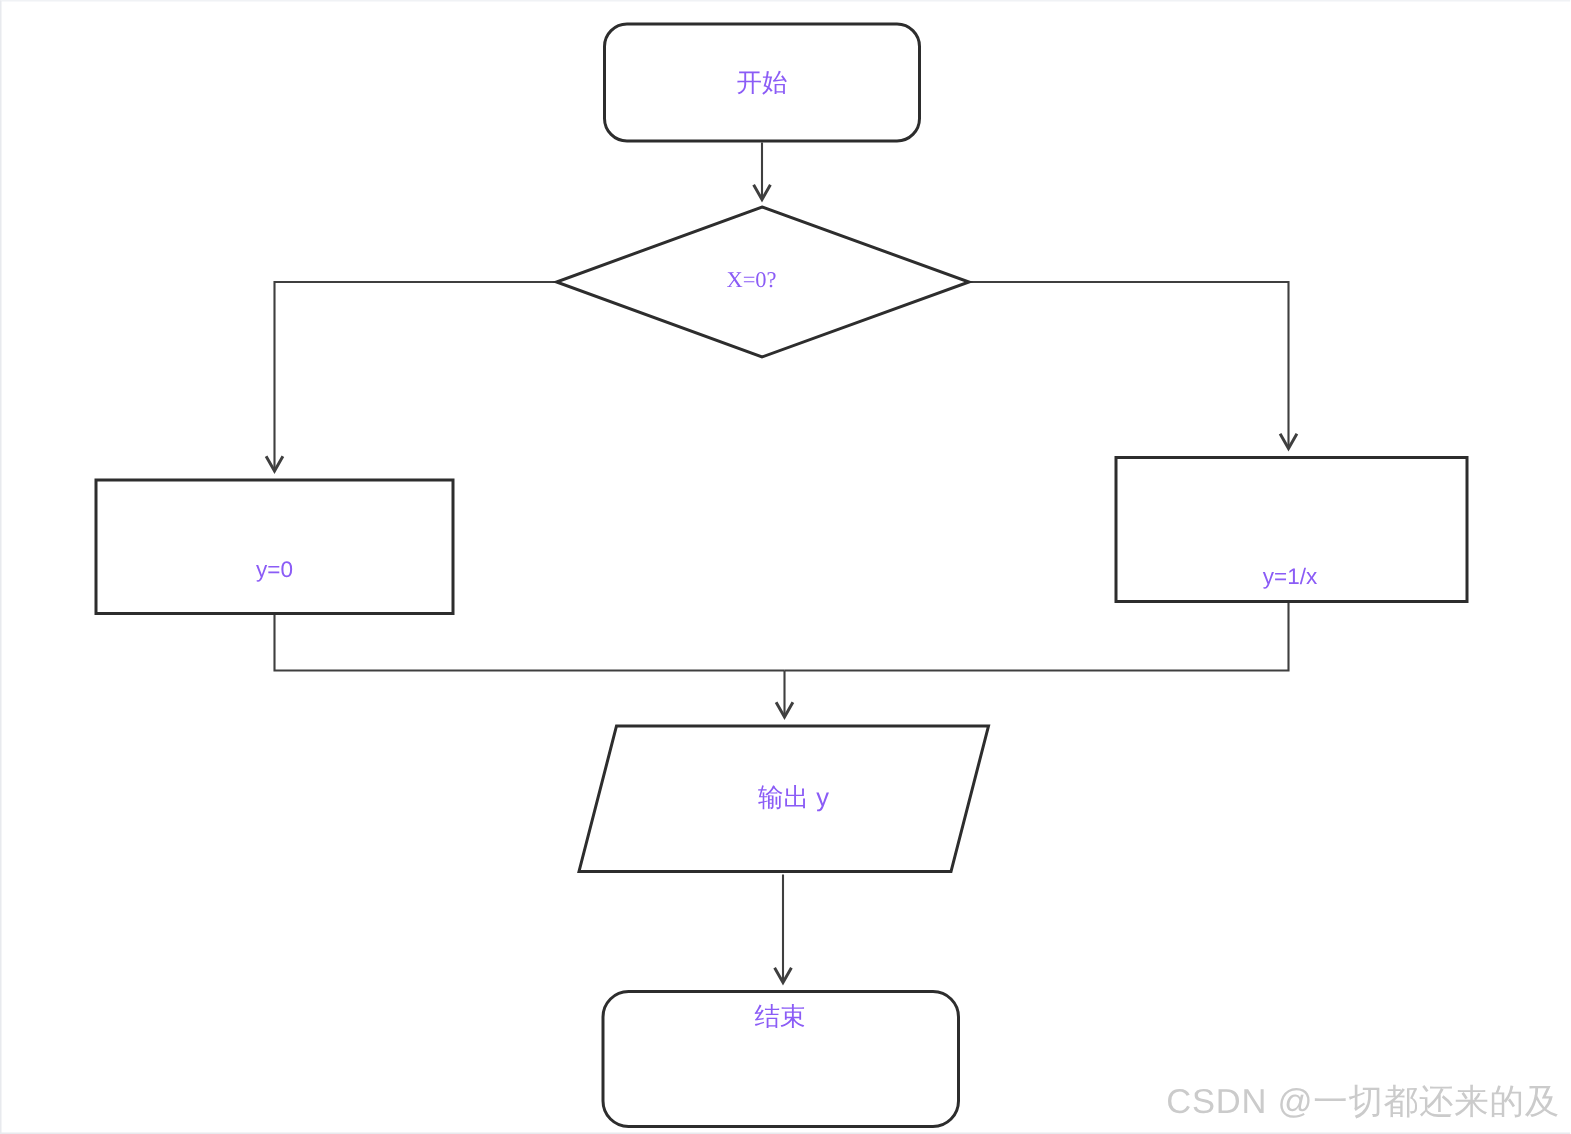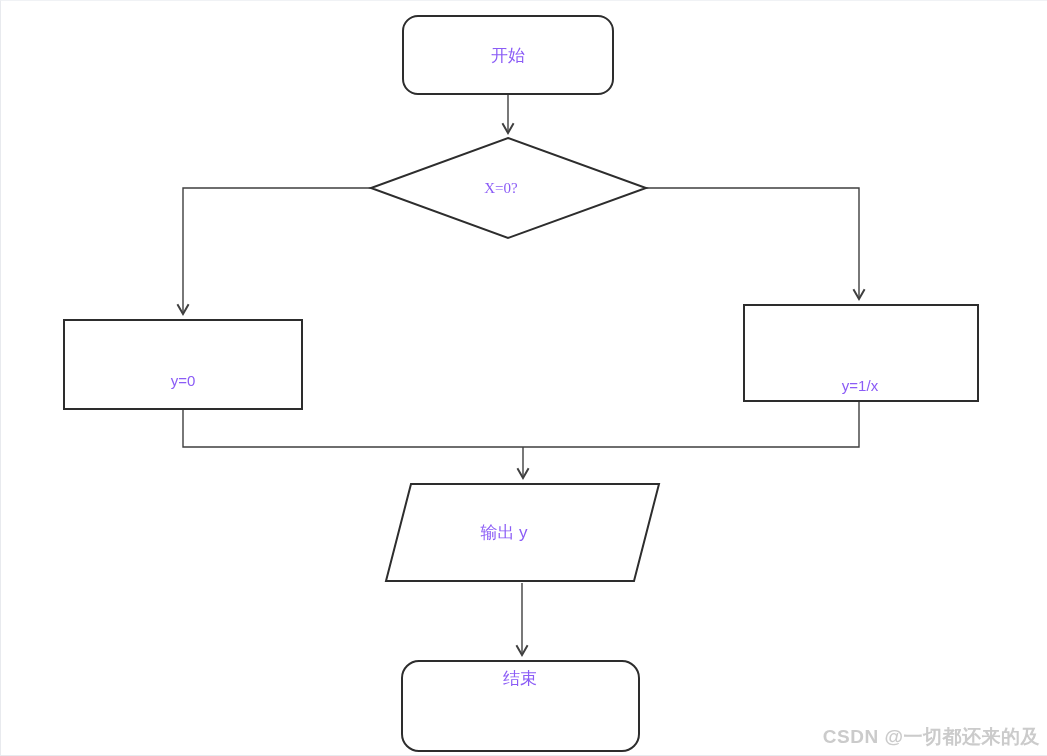--- a/index.html
+++ b/index.html
@@ -26,25 +26,24 @@
     color: #8b5cf6;
     white-space: nowrap;
     text-align: center;
     font-size: 17px;
   }
   .node-label.small { font-size: 15px; }
   .watermark {
     position: absolute;
     right: 7px;
     bottom: 5px;
-    font-size: 19px;
+    font-size: 23px;
     color: #cbcbcb;
     letter-spacing: 0.5px;
     white-space: nowrap;
-    font-weight: bold;
   }
 </style>
 </head>
 <body>
 
 <div class="canvas">
 
   <svg class="layer" viewBox="0 0 1047 756">
     <defs>
       <marker id="arrow" viewBox="0 0 10 10" refX="8.5" refY="5" markerWidth="10" markerHeight="10" orient="auto">
@@ -73,19 +72,19 @@
   </svg>
 
   <div class="node-label" style="left:507px; top:54px;">开始</div>
 
   <div class="node-label small" style="left:500px; top:187px;font-family:Liberation Serif, serif;">X=0?</div>
 
   <div class="node-label small" style="left:182px; top:363px;margin-top:16px;">y=0</div>
 
   <div class="node-label small" style="left:859px; top:352px;margin-top:32px;">y=1/x</div>
 
-  <div class="node-label" style="left:503px; top:531px;">输出 y</div>
+  <div class="node-label" style="left:528px; top:531px;">输出 y</div>
 
   <div class="node-label" style="left:519px; top:677px;">结束</div>
 
   <div class="watermark">CSDN @一切都还来的及</div>
 
 </div>
 
 </body></html>

